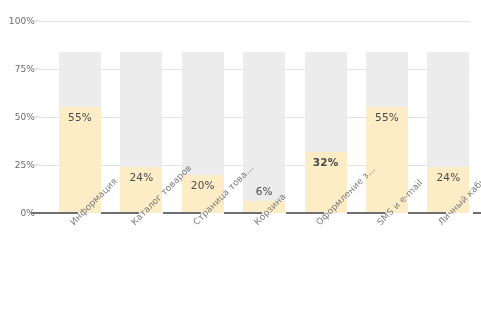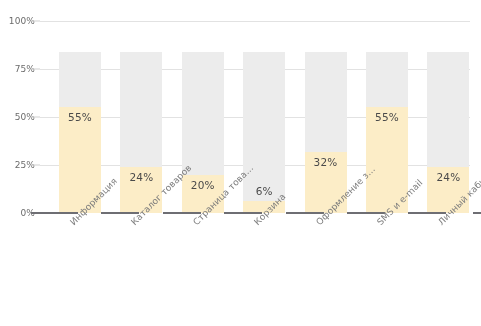--- a/index.html
+++ b/index.html
@@ -179,21 +179,21 @@
           <div class="bar-value" style="color: rgb(74, 74, 74); bottom: 22.4px;">20%</div>
         </div>
         <div class="bar-group" style="left: 203.2px; width: 42px;">
           <div class="bar-track" style="background: rgb(236, 236, 236);"></div>
           <div class="bar-fill" style="height: 11.52px; background: rgb(252, 237, 199);"></div>
           <div class="bar-value" style="color: rgb(74, 74, 74); bottom: 15.52px;">6%</div>
         </div>
         <div class="bar-group" style="left: 264.6px; width: 42px;">
           <div class="bar-track" style="background: rgb(236, 236, 236);"></div>
           <div class="bar-fill" style="height: 61.44px; background: rgb(252, 237, 199);"></div>
-          <div class="bar-value" style="color: rgb(74, 74, 74); bottom: 45.44px;">32%</div>
+          <div class="bar-value" style="color: rgb(74, 74, 74); bottom: 45.44px; font-weight: bold;">32%</div>
         </div>
         <div class="bar-group" style="left: 326px; width: 42px;">
           <div class="bar-track" style="background: rgb(236, 236, 236);"></div>
           <div class="bar-fill" style="height: 105.6px; background: rgb(252, 237, 199);"></div>
           <div class="bar-value" style="color: rgb(74, 74, 74); bottom: 89.6px;">55%</div>
         </div>
         <div class="bar-group" style="left: 387.4px; width: 42px;">
           <div class="bar-track" style="background: rgb(236, 236, 236);"></div>
           <div class="bar-fill" style="height: 46.08px; background: rgb(252, 237, 199);"></div>
           <div class="bar-value" style="color: rgb(74, 74, 74); bottom: 30.08px;">24%</div>

